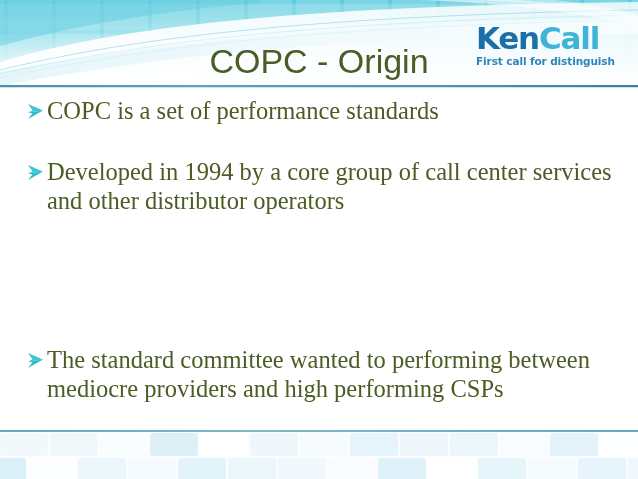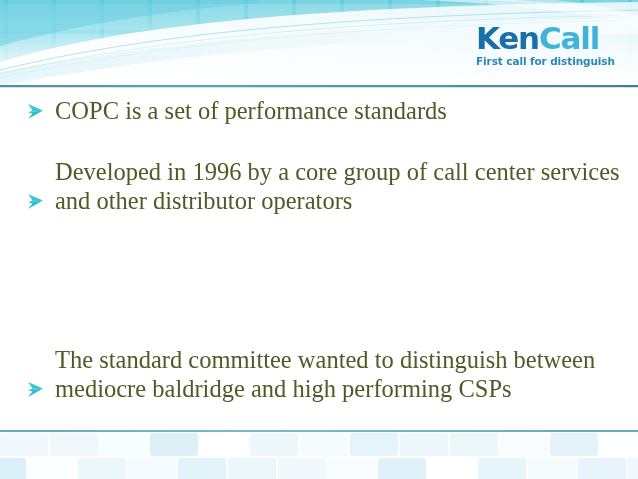--- a/index.html
+++ b/index.html
@@ -122,22 +122,21 @@
     width: 638px;
     height: 340px;
     background: #ffffff;
     z-index: 4;
   }
   .bullet {
     position: absolute;
     left: 26px;
     width: 600px;
     display: flex;
-    align-items: flex-end;
-    gap: 8px;
+    align-items: flex-start;
   }
   .bullet-b1 { top: 6px; }
   .bullet-b2 { top: 67px; }
   .bullet-b3 { top: 161px; }
   .bullet-b4 { top: 255px; }
 
   .arrow-icon {
     flex: 0 0 auto;
     width: 20px;
     height: 26px;
@@ -208,20 +207,21 @@
       <path d="M420,0 C520,4 590,14 638,26 L638,16 C590,6 520,-2 430,-4 Z" fill="#ffffff" opacity="0.55"></path>
       <path d="M470,0 C550,2 600,10 638,20 L638,14 C600,5 550,-3 478,-4 Z" fill="#ffffff" opacity="0.45"></path>
 
       <path d="M0,0 L0,46 C80,24 170,10 260,3 L260,0 Z" fill="#63cee0" opacity="0.5"></path>
     </svg>
   </div>
 
   <div class="header-rule"></div>
   <div class="header-rule-soft"></div>
 
+  <div class="slide-title">COPC - Origin</div>
 
   <div class="logo">
     <div class="logo-word"><span class="logo-ken">Ken</span><span class="logo-call">Call</span></div>
     <div class="logo-tag">First call for distinguish</div>
   </div>
 
   <div class="body-area">
 
     <div class="bullet bullet-b1">
       <svg class="arrow-icon" viewBox="0 0 20 26">
@@ -229,30 +229,30 @@
         <path d="M2,13.5 L17,11.5 L2,20 L6.5,14.4 Z" fill="#2fb9cb"></path>
       </svg>
       <div class="bullet-text">COPC is a set of performance standards</div>
     </div>
 
     <div class="bullet bullet-b2">
       <svg class="arrow-icon" viewBox="0 0 20 26">
         <path d="M2,5 L17,11.5 L2,13.5 L6.5,11.5 Z" fill="#3fc6d4"></path>
         <path d="M2,13.5 L17,11.5 L2,20 L6.5,14.4 Z" fill="#2fb9cb"></path>
       </svg>
-      <div class="bullet-text">Developed in 1996 by a core  group of call center services and other distributor operators</div>
+      <div class="bullet-text">Developed in 1994 by a core  group of call center services and other distributor operators</div>
     </div>
 
 
     <div class="bullet bullet-b4">
       <svg class="arrow-icon" viewBox="0 0 20 26">
         <path d="M2,5 L17,11.5 L2,13.5 L6.5,11.5 Z" fill="#3fc6d4"></path>
         <path d="M2,13.5 L17,11.5 L2,20 L6.5,14.4 Z" fill="#2fb9cb"></path>
       </svg>
-      <div class="bullet-text">The standard committee  wanted to distinguish between mediocre baldridge and high performing CSPs</div>
+      <div class="bullet-text">The standard committee  wanted to performing between mediocre providers and high performing CSPs</div>
     </div>
 
   </div>
 
   <div class="footer-rule"></div>
   <div class="footer">
       <div class="tile" style="left: 0px; top: 1px; width: 48px; height: 23px; background: rgb(234, 246, 251); opacity: 0.55;"></div>
       <div class="tile" style="left: 50px; top: 1px; width: 48px; height: 23px; background: rgb(233, 246, 251); opacity: 0.64;"></div>
       <div class="tile" style="left: 100px; top: 1px; width: 48px; height: 23px; background: rgb(247, 252, 254); opacity: 0.73;"></div>
       <div class="tile" style="left: 150px; top: 1px; width: 48px; height: 23px; background: rgb(214, 237, 247); opacity: 0.82;"></div>

